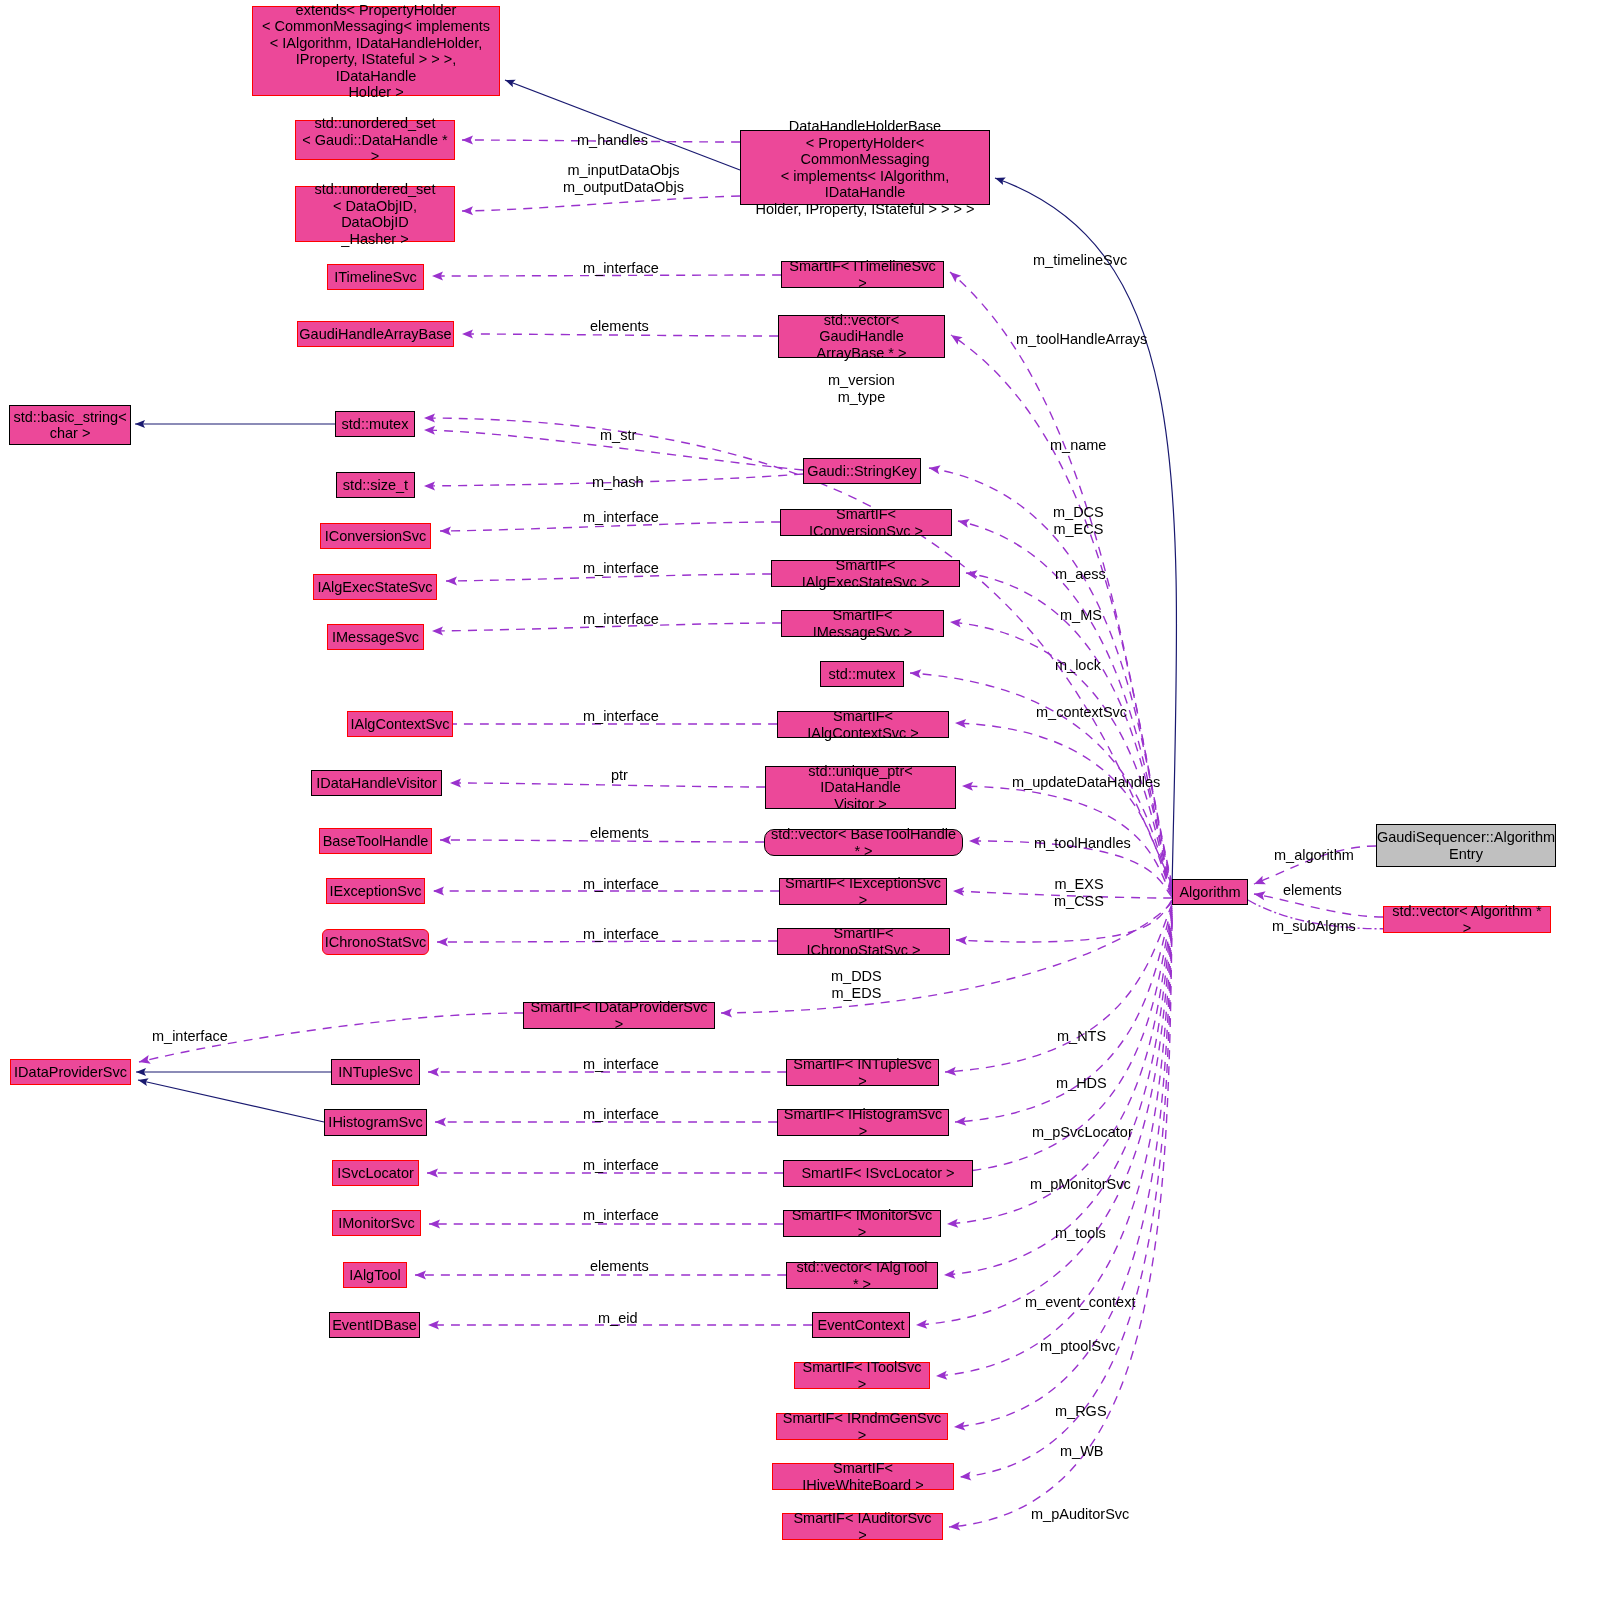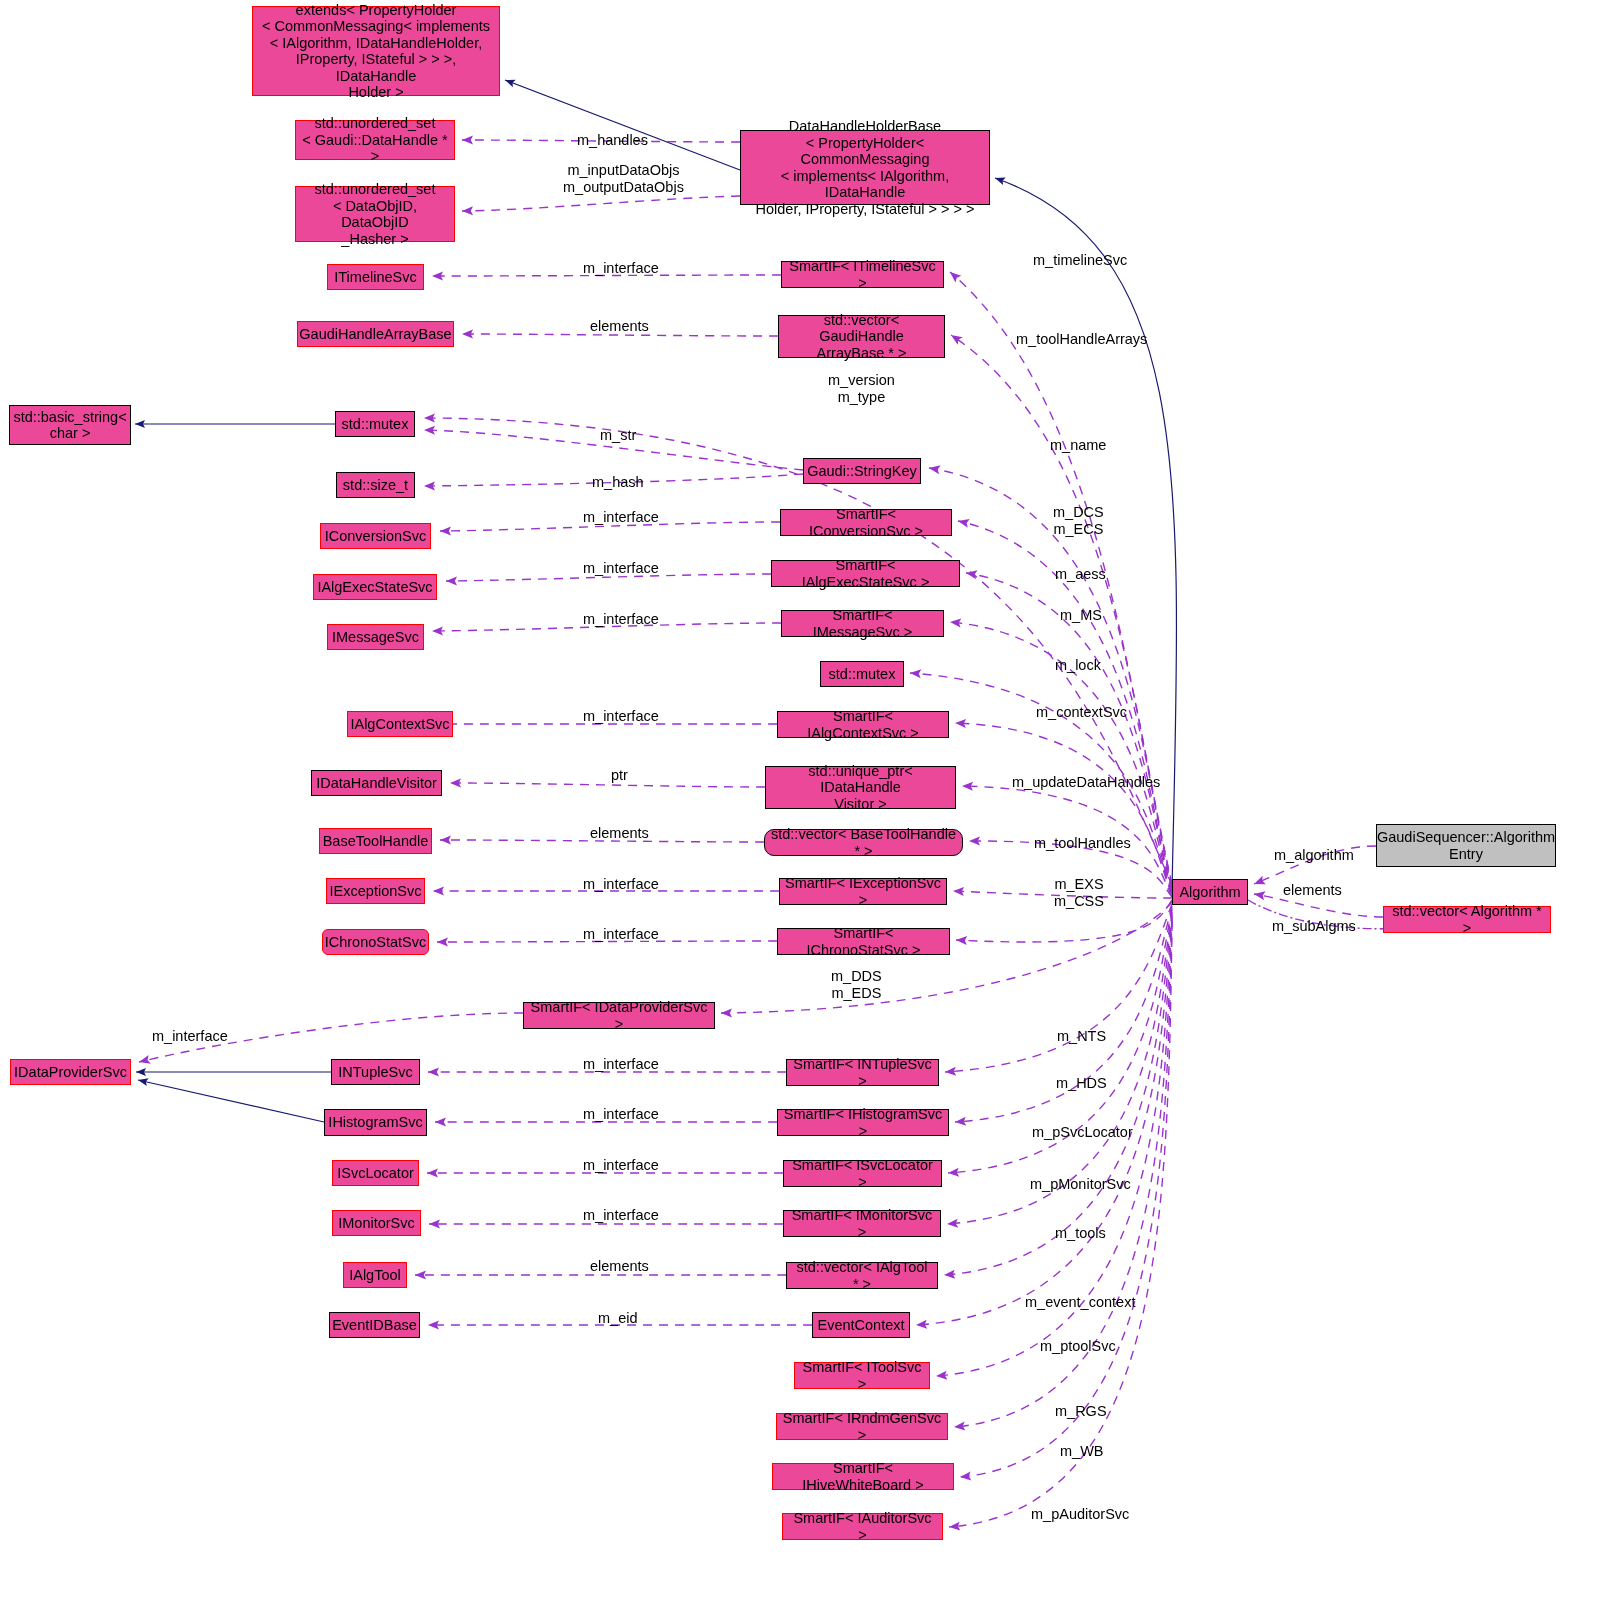--- a/index.html
+++ b/index.html
@@ -137,21 +137,21 @@
       <div class="node" style="left: 779px; top: 878px; width: 168px; height: 27px;">SmartIF&lt; IExceptionSvc &gt;</div>
       <div class="node red" style="left: 322px; top: 929px; width: 107px; height: 26px; border-radius: 6px;">IChronoStatSvc</div>
       <div class="node" style="left: 777px; top: 928px; width: 173px; height: 27px;">SmartIF&lt; IChronoStatSvc &gt;</div>
       <div class="node" style="left: 523px; top: 1002px; width: 192px; height: 27px;">SmartIF&lt; IDataProviderSvc &gt;</div>
       <div class="node red" style="left: 10px; top: 1059px; width: 121px; height: 26px;">IDataProviderSvc</div>
       <div class="node" style="left: 331px; top: 1059px; width: 89px; height: 26px;">INTupleSvc</div>
       <div class="node" style="left: 786px; top: 1059px; width: 153px; height: 27px;">SmartIF&lt; INTupleSvc &gt;</div>
       <div class="node" style="left: 324px; top: 1109px; width: 103px; height: 27px;">IHistogramSvc</div>
       <div class="node" style="left: 777px; top: 1109px; width: 172px; height: 27px;">SmartIF&lt; IHistogramSvc &gt;</div>
       <div class="node red" style="left: 332px; top: 1160px; width: 87px; height: 26px;">ISvcLocator</div>
-      <div class="node" style="left: 783px; top: 1160px; width: 159px; height: 27px;">SmartIF&lt; ISvcLocator &gt;</div>
+      <div class="node" style="left: 783px; top: 1160px; width: 190px; height: 27px;">SmartIF&lt; ISvcLocator &gt;</div>
       <div class="node red" style="left: 332px; top: 1210px; width: 89px; height: 26px;">IMonitorSvc</div>
       <div class="node" style="left: 783px; top: 1210px; width: 158px; height: 27px;">SmartIF&lt; IMonitorSvc &gt;</div>
       <div class="node red" style="left: 343px; top: 1262px; width: 64px; height: 26px;">IAlgTool</div>
       <div class="node" style="left: 786px; top: 1262px; width: 152px; height: 27px;">std::vector&lt; IAlgTool * &gt;</div>
       <div class="node" style="left: 329px; top: 1312px; width: 91px; height: 26px;">EventIDBase</div>
       <div class="node" style="left: 812px; top: 1312px; width: 98px; height: 26px;">EventContext</div>
       <div class="node red" style="left: 794px; top: 1362px; width: 136px; height: 27px;">SmartIF&lt; IToolSvc &gt;</div>
       <div class="node red" style="left: 776px; top: 1413px; width: 172px; height: 27px;">SmartIF&lt; IRndmGenSvc &gt;</div>
       <div class="node red" style="left: 772px; top: 1463px; width: 182px; height: 27px;">SmartIF&lt; IHiveWhiteBoard &gt;</div>
       <div class="node red" style="left: 782px; top: 1513px; width: 161px; height: 27px;">SmartIF&lt; IAuditorSvc &gt;</div>

